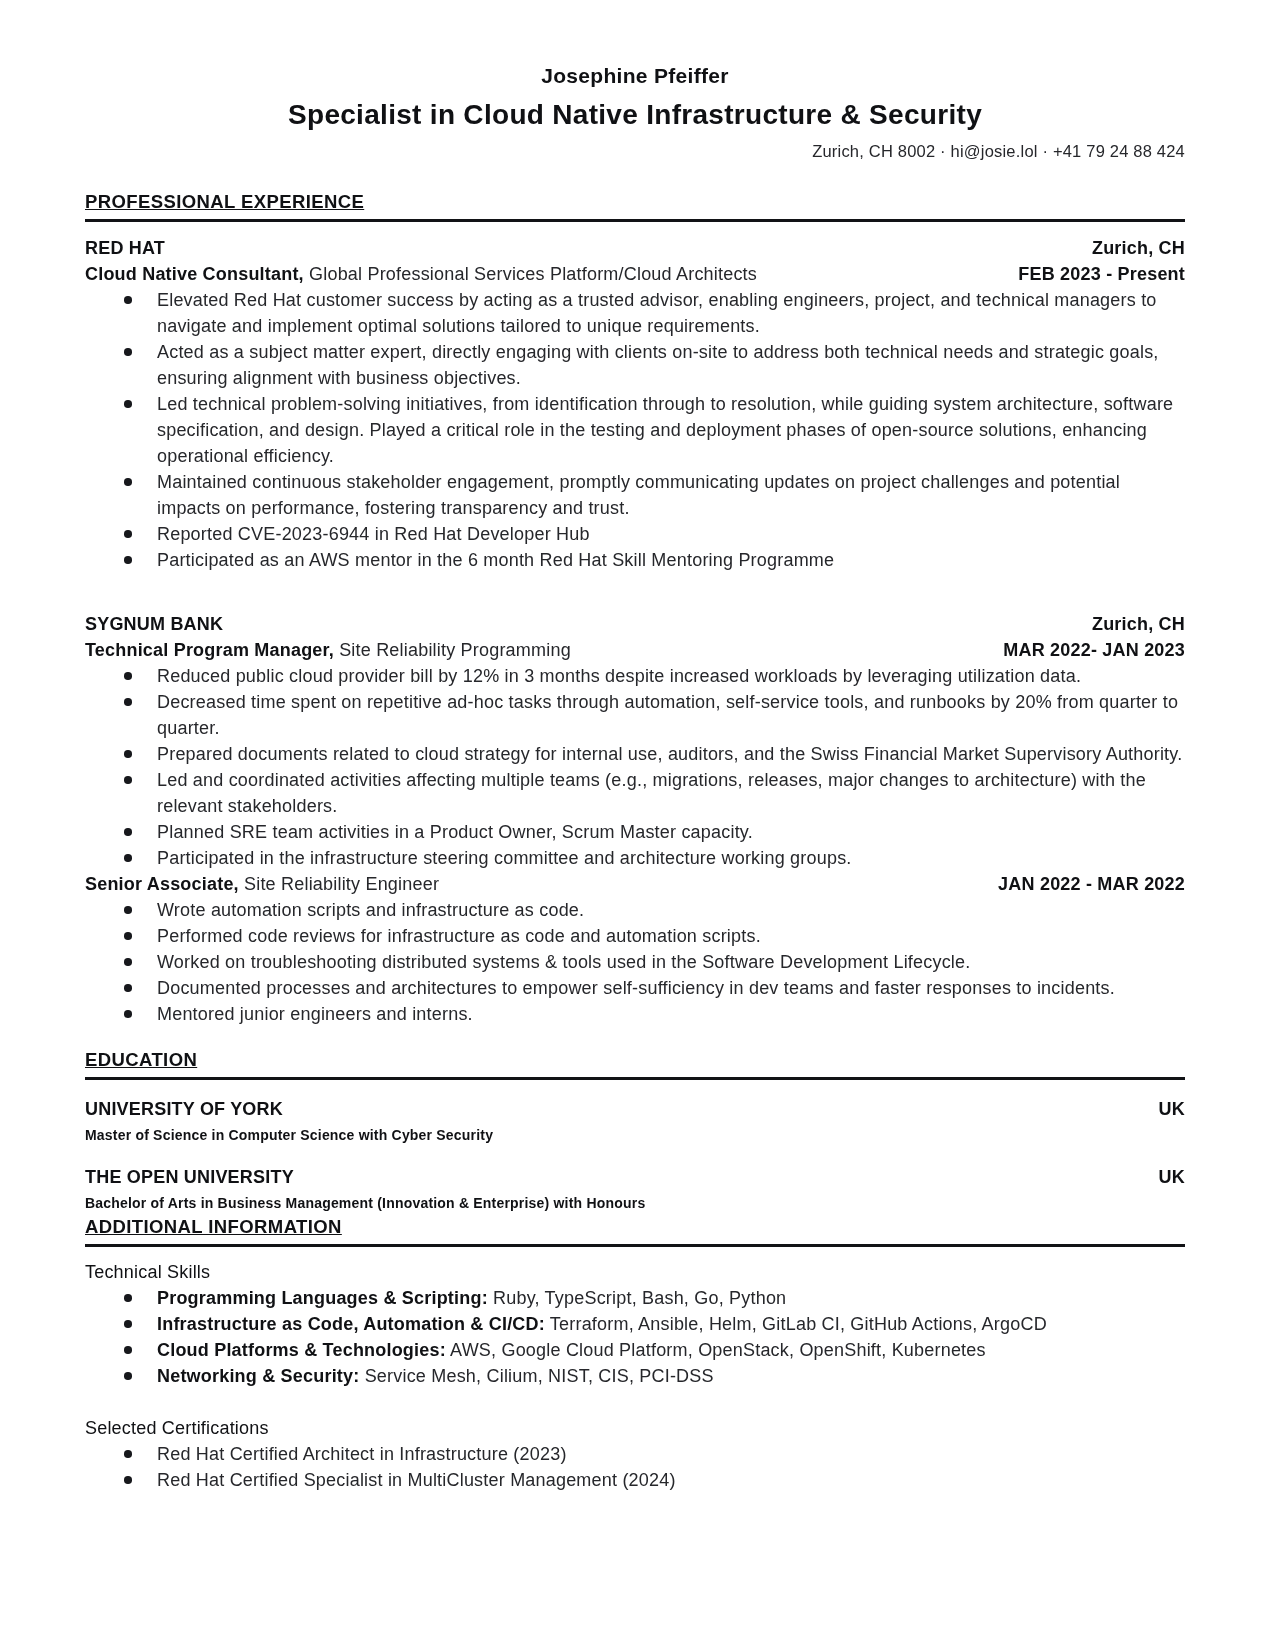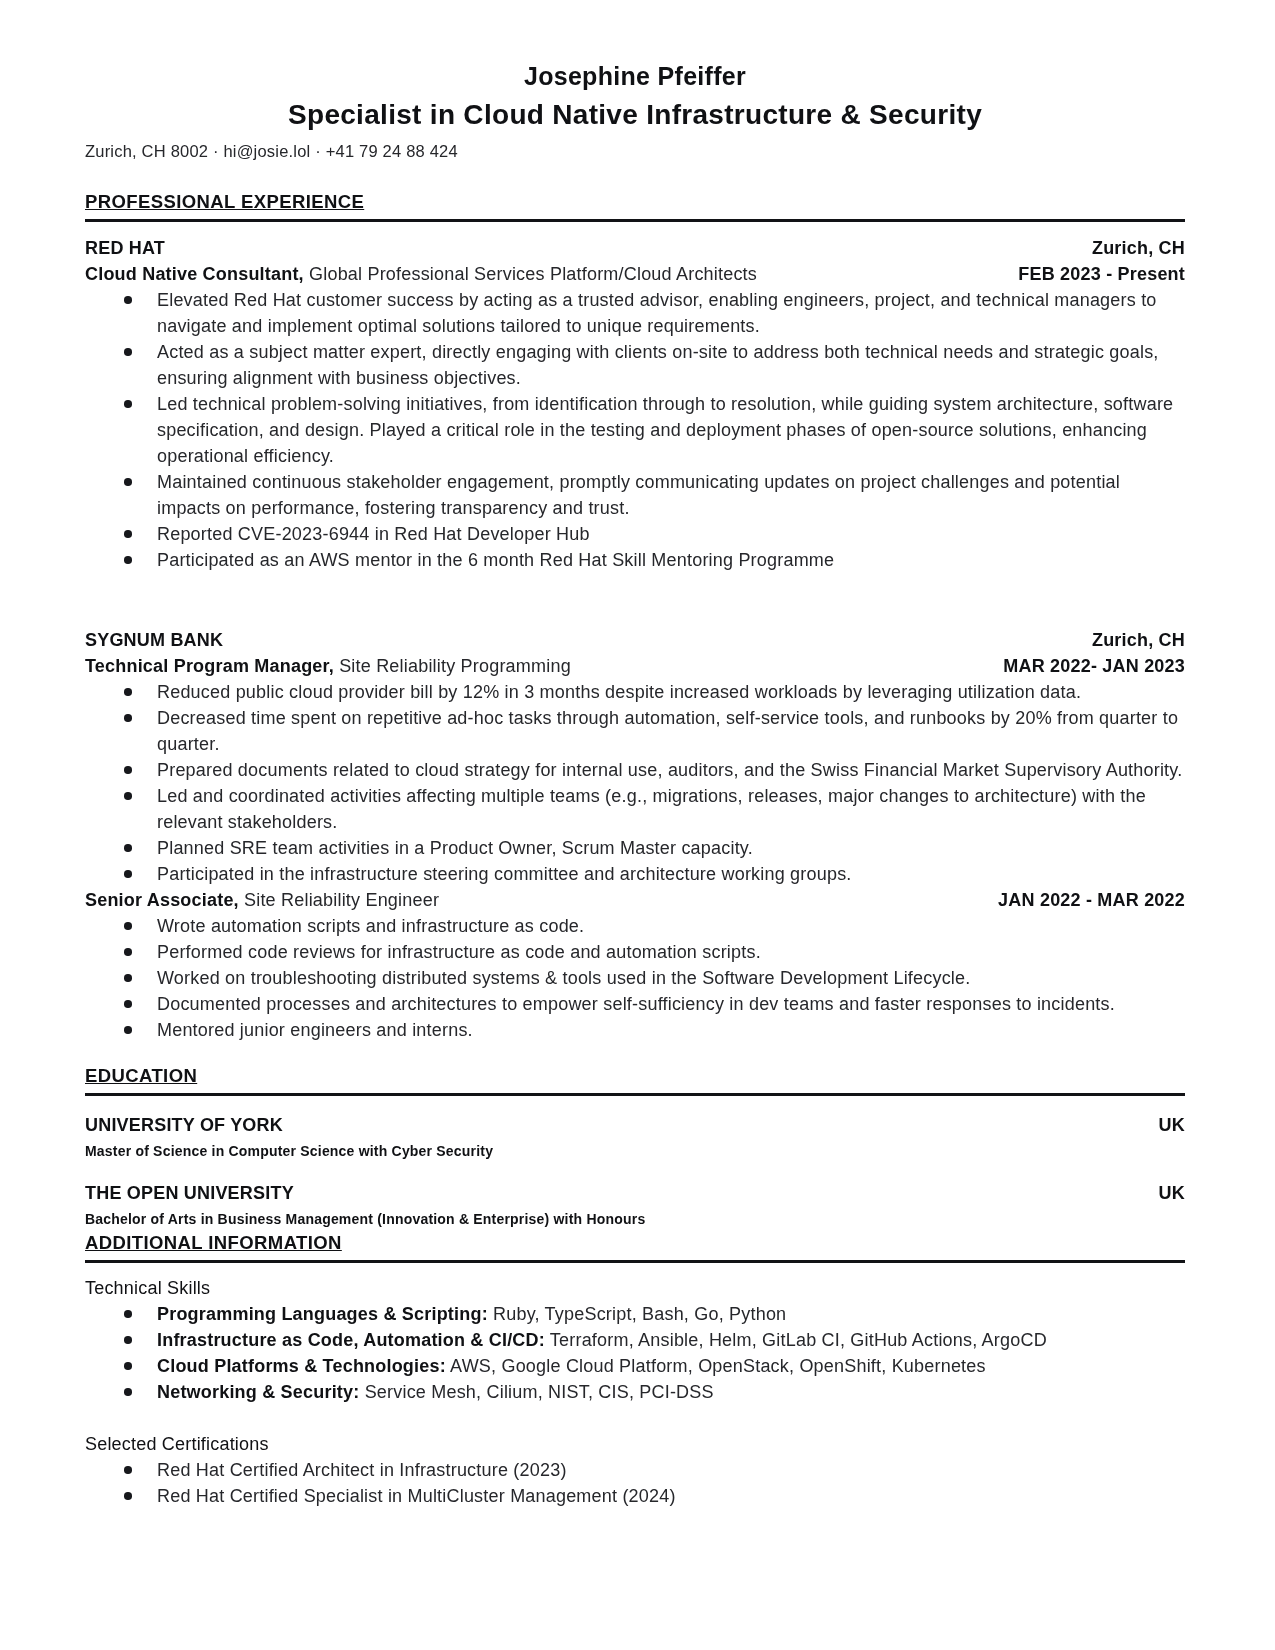--- a/index.html
+++ b/index.html
@@ -6,36 +6,36 @@
   html, body { margin: 0; padding: 0; }
   body {
     width: 1275px; height: 1650px; overflow: hidden;
     background: #ffffff;
     color: #26272b;
     font-family: "Liberation Sans", sans-serif;
   }
   .page { width: 100%; height: 100%; padding: 57px 90px 0 85px; }
 
   
-  .name     { font-size: 25px; font-weight: 700; text-align: center; line-height: 38px; letter-spacing: .3px; color: #101114; }
+  .name     { font-size: 21px; font-weight: 700; text-align: center; line-height: 38px; letter-spacing: .3px; color: #101114; }
   .headline { font-size: 28px; font-weight: 700; text-align: center; line-height: 40px; letter-spacing: .3px; color: #101114; }
-  .contact  { font-size: 16.5px; text-align: left; line-height: 24px; margin-top: 4px; letter-spacing: .2px; color: #26272b; }
+  .contact  { font-size: 16.5px; text-align: right; line-height: 24px; margin-top: 4px; letter-spacing: .2px; color: #26272b; }
 
   
   .sec-heading {
     font-size: 18.5px; font-weight: 700; letter-spacing: .4px; color: #101114;
     margin: 0; padding-bottom: 6px; border-bottom: 3px solid #121316; text-decoration: underline;
   }
   .sec-pe  { margin-top: 28px; }
   .sec-edu { margin-top: 22px; }
   .sec-add { }
 
   
   .job { margin-top: 13px; }
-  .job + .job { margin-top: 54px; }
+  .job + .job { margin-top: 38px; }
   .row { display: flex; justify-content: space-between; align-items: baseline;
          font-size: 18px; line-height: 26px; letter-spacing: .2px; gap: 11px; }
   .row .left { flex: 1 1 auto; padding-right: 16px; }
   b, .bold { font-weight: 700; color: #101114; }
   .dates, .loc { font-weight: 700; white-space: nowrap; color: #101114; }
 
   ul.bullets { list-style: none; margin: 0; padding: 0; }
   ul.bullets li {
     position: relative; padding-left: 72px;
     font-size: 18px; line-height: 26px; letter-spacing: .2px; color: #26272b;

